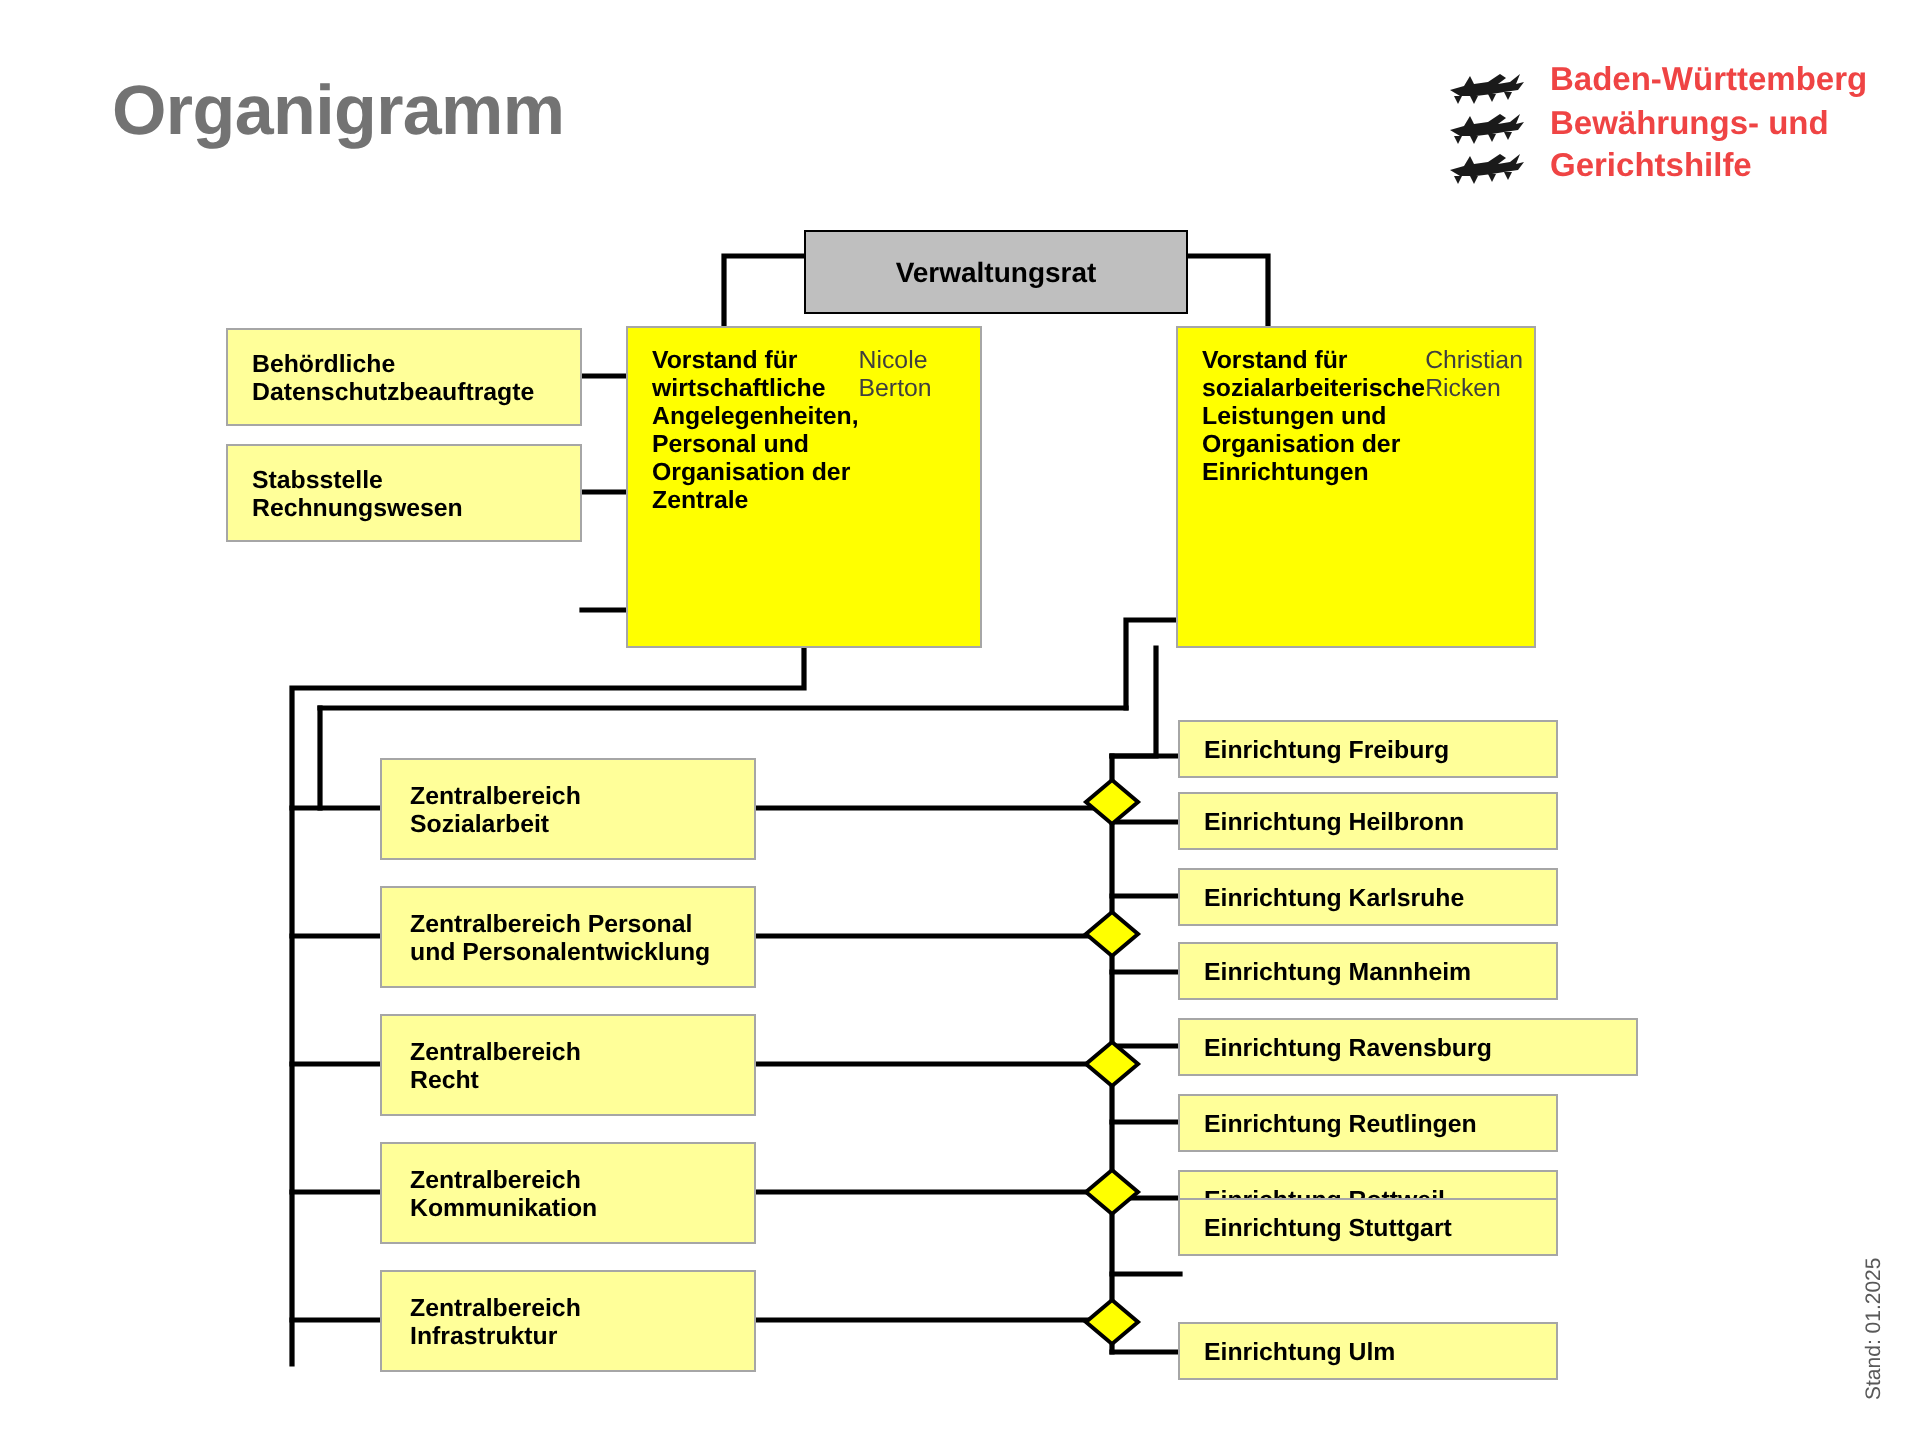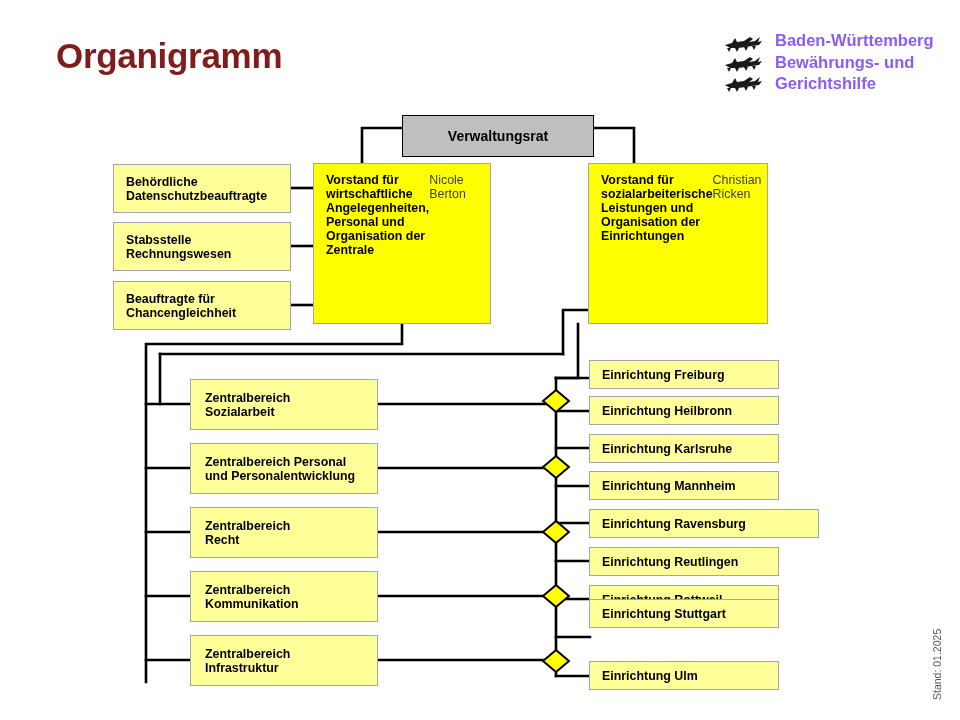--- a/index.html
+++ b/index.html
@@ -24,42 +24,42 @@
     pointer-events: none;
   }
   
   .page-title {
     position: absolute;
     left: 56px;
     top: 36px;
     font-size: 35px;
     font-weight: bold;
     letter-spacing: -0.3px;
-    color: #7f1d1d;
+    color: #737373;
   }
   
   .logo {
     position: absolute;
     left: 722px;
     top: 30px;
     display: flex;
     align-items: flex-start;
     gap: 11px;
   }
   .logo-lions {
     display: flex;
     flex-direction: column;
     gap: 2px;
     padding-top: 2px;
   }
   .logo-text {
     font-size: 16.5px;
     font-weight: bold;
     line-height: 1.31;
-    color: #8b5cf6;
+    color: #ef4444;
     white-space: nowrap;
   }
   
   .box {
     position: absolute;
     box-sizing: border-box;
     padding: 9px 10px 8px 12px;
     font-size: 12.4px;
     font-weight: bold;
     color: #000000;
@@ -204,24 +204,20 @@
   </div>
 
   <div class="box box-lightyellow box-vmid" style="left:113px; top:164px; width:178px; height:49px;">
     <span class="box-title">Behördliche
 Datenschutzbeauftragte</span>
   </div>
   <div class="box box-lightyellow box-vmid" style="left:113px; top:222px; width:178px; height:49px;">
     <span class="box-title">Stabsstelle
 Rechnungswesen</span>
   </div>
-  <div class="box box-lightyellow box-vmid" style="left:113px; top:281px; width:178px; height:49px;">
-    <span class="box-title">Beauftragte für
-Chancengleichheit</span>
-  </div>
 
   <div class="box box-yellow" style="left:313px; top:163px; width:178px; height:161px;">
     <div class="vorstand-inner">
       <div class="box-title">Vorstand für
 wirtschaftliche
 Angelegenheiten,
 Personal und
 Organisation der
 Zentrale</div>
       <div class="vorstand-spacer"></div>

